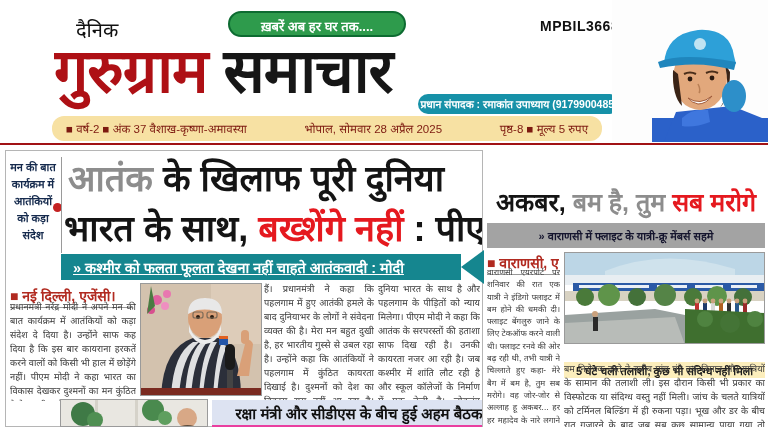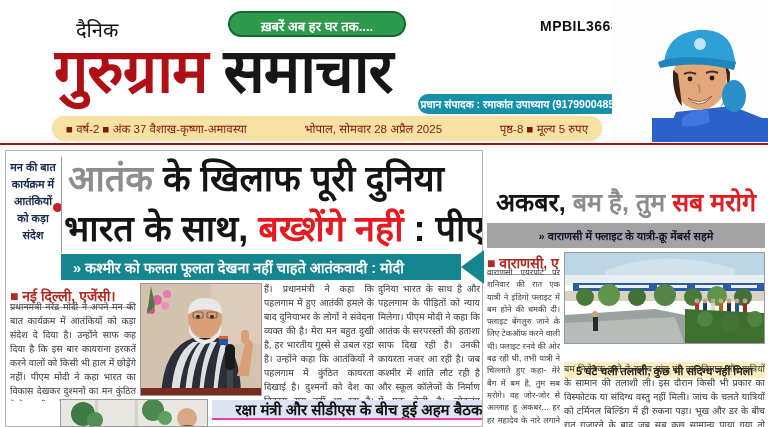--- a/index.html
+++ b/index.html
@@ -45,41 +45,41 @@
   .kicker-div{position:absolute;left:55px;top:6px;width:1px;height:96px;background:#9a9a9a;}
   .hl1{position:absolute;left:62px;top:3px;width:414px;height:50px;font-size:36px;font-weight:900;
     line-height:50px;white-space:nowrap;overflow:hidden;color:#141414;}
   .hl1 .g{color:#8d8d8d;}
   .hl2{position:absolute;left:58px;top:52px;width:418px;height:52px;font-size:36px;font-weight:900;
     line-height:52px;white-space:nowrap;overflow:hidden;color:#141414;}
   .hl2 .r{color:#e5191f;}
   .teal-bar{
     position:absolute;left:55px;top:103px;width:400px;height:26px;background:#15868f;color:#fff;
     font-weight:bold;font-size:14.5px;display:flex;align-items:center;padding-left:12px;
-    overflow:hidden;white-space:nowrap;
+    overflow:hidden;white-space:nowrap;text-decoration:underline;
   }
   .teal-arrow{
     position:absolute;left:455px;top:99px;width:0;height:0;
     border-top:17px solid transparent;border-bottom:17px solid transparent;border-right:23px solid #15868f;
   }
   .byline{
     position:absolute;color:#b12a20;font-weight:bold;font-size:14px;
     border-bottom:1px solid #999;padding-bottom:2px;white-space:nowrap;overflow:hidden;
   }
   .lead-byline{left:4px;top:135px;width:122px;}
   .newscol{
     position:absolute;font-size:9.3px;line-height:1.5;color:#3b3b3b;text-align:justify;overflow:hidden;
   }
   .lead-c1{left:4px;top:150px;width:126px;height:100px;}
   .lead-c2{left:258px;top:132px;width:110px;height:118px;}
   .lead-c3{left:372px;top:132px;width:102px;height:118px;}
   .modi-photo{position:absolute;left:134px;top:132px;width:122px;height:113px;border:1px solid #9a9a9a;overflow:hidden;}
   .bottom-photo{position:absolute;left:54px;top:248px;width:148px;height:28px;border:1px solid #9a9a9a;overflow:hidden;}
   .bottom-head{
-    position:absolute;left:206px;top:249px;width:270px;height:20px;background:#dde3f2;
+    position:absolute;left:206px;top:249px;width:270px;height:27px;background:#dde3f2;
     border-bottom:2px solid #e93fa0;color:#101010;font-weight:900;font-size:15px;
     display:flex;align-items:center;justify-content:center;white-space:nowrap;overflow:hidden;padding-left:24px;
   }
   
   .flight{position:absolute;left:487px;top:150px;width:278px;height:277px;}
   .fhl1{position:absolute;left:0;top:0;width:278px;height:34px;font-size:25px;font-weight:900;
     color:#141414;white-space:nowrap;overflow:hidden;text-align:center;line-height:34px;}
   .fhl2{position:absolute;left:0;top:34px;width:278px;height:36px;font-size:25px;font-weight:900;
     color:#141414;white-space:nowrap;overflow:hidden;text-align:center;line-height:36px;}
   .fhl2 .g{color:#8d8d8d;}

